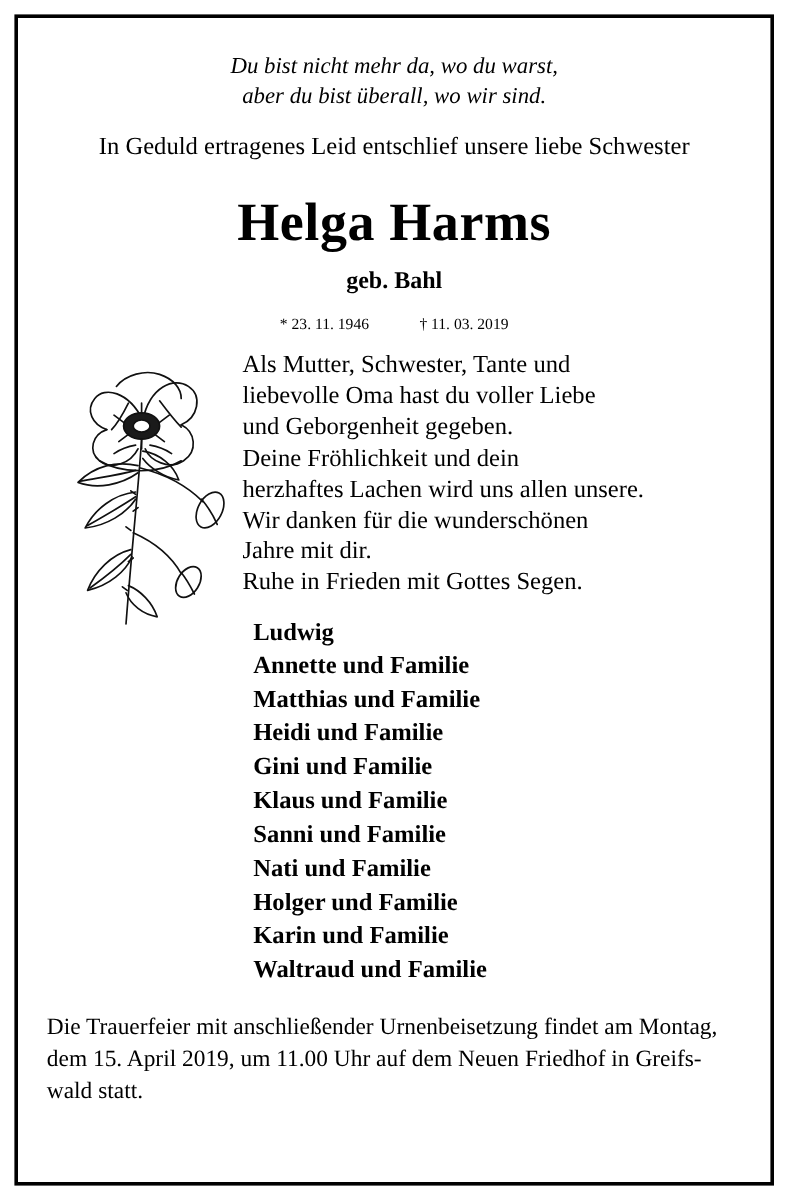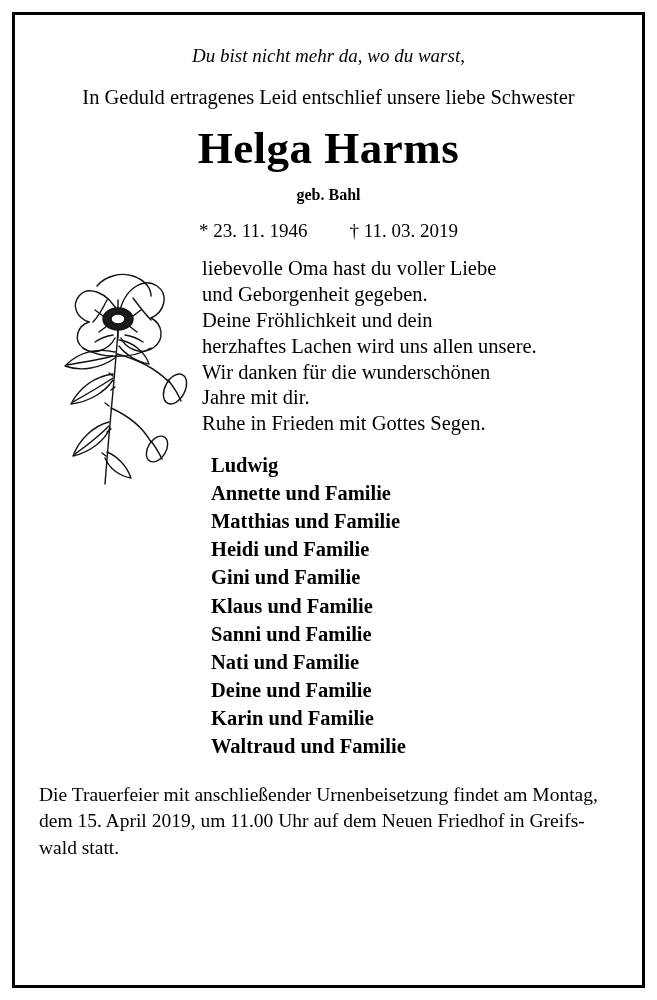--- a/index.html
+++ b/index.html
@@ -53,34 +53,34 @@
     text-align: center;
     font-size: 20.5px;
     margin-top: 18px;
   }
 
   .name {
     text-align: center;
     font-size: 45px;
     font-weight: bold;
     letter-spacing: 0.5px;
-    margin-top: 16px;
+    margin-top: 28px;
     line-height: 1.05;
   }
 
   .maiden {
     text-align: center;
-    font-size: 16px;
+    font-size: 20px;
     font-weight: bold;
     margin-top: 14px;
   }
 
   .dates {
     text-align: center;
-    font-size: 19px;
+    font-size: 13px;
     margin-top: 16px;
   }
   .dates .sep {
     display: inline-block;
     width: 42px;
   }
 
   .body-row {
     position: relative;
     margin-top: 14px;
@@ -129,20 +129,21 @@
 </style>
 </head>
 <body>
 
 <div class="page">
   <div class="frame">
     <div class="inner">
 
       <div class="verse">
         <div>Du bist nicht mehr da, wo du warst,</div>
+        <div>aber du bist überall, wo wir sind.</div>
       </div>
 
       <div class="intro">In Geduld ertragenes Leid entschlief unsere liebe Schwester</div>
 
       <div class="name">Helga Harms</div>
 
       <div class="maiden">geb. Bahl</div>
 
       <div class="dates">
         <span>* 23. 11. 1946</span><span class="sep"></span><span>† 11. 03. 2019</span>
@@ -189,40 +190,41 @@
               <path d="M60 196 C70 200, 80 210, 84 222 C72 220, 62 212, 58 202"></path>
 
               <path d="M72 84 C86 86, 98 96, 102 108 C90 106, 78 98, 72 90"></path>
 
               <path d="M66 120 l-4 -3 M64 134 l4 -3 M62 150 l-4 -3 M60 176 l4 -3 M59 200 l-4 -3"></path>
             </g>
           </svg>
         </div>
 
         <div class="poem">
+          <div>Als Mutter, Schwester, Tante und</div>
           <div>liebevolle Oma hast du voller Liebe</div>
           <div>und Geborgenheit gegeben.</div>
           <div>Deine Fröhlichkeit und dein</div>
           <div>herzhaftes Lachen wird uns allen unsere.</div>
           <div>Wir danken für die wunderschönen</div>
           <div>Jahre mit dir.</div>
           <div>Ruhe in Frieden mit Gottes Segen.</div>
         </div>
 
 
         <div class="mourners">
           <div>Ludwig</div>
           <div>Annette und Familie</div>
           <div>Matthias und Familie</div>
           <div>Heidi und Familie</div>
           <div>Gini und Familie</div>
           <div>Klaus und Familie</div>
           <div>Sanni und Familie</div>
           <div>Nati und Familie</div>
-          <div>Deine und Familie</div>
+          <div>Holger und Familie</div>
           <div>Karin und Familie</div>
           <div>Waltraud und Familie</div>
         </div>
 
       </div>
 
       <div class="footer">
         <div>Die Trauerfeier mit anschließender Urnenbeisetzung findet am Montag,</div>
         <div>dem 15. April 2019, um 11.00 Uhr auf dem Neuen Friedhof in Greifs-</div>
         <div>wald statt.</div>

